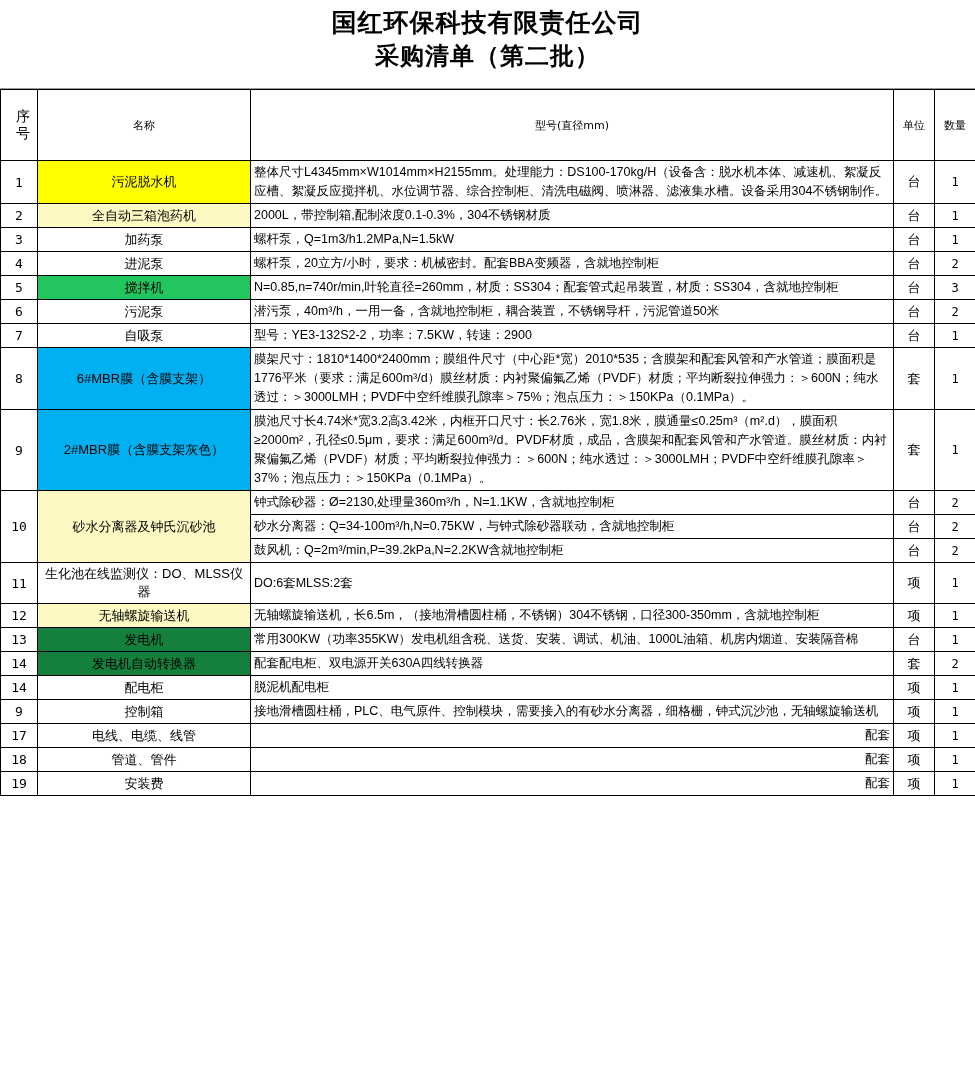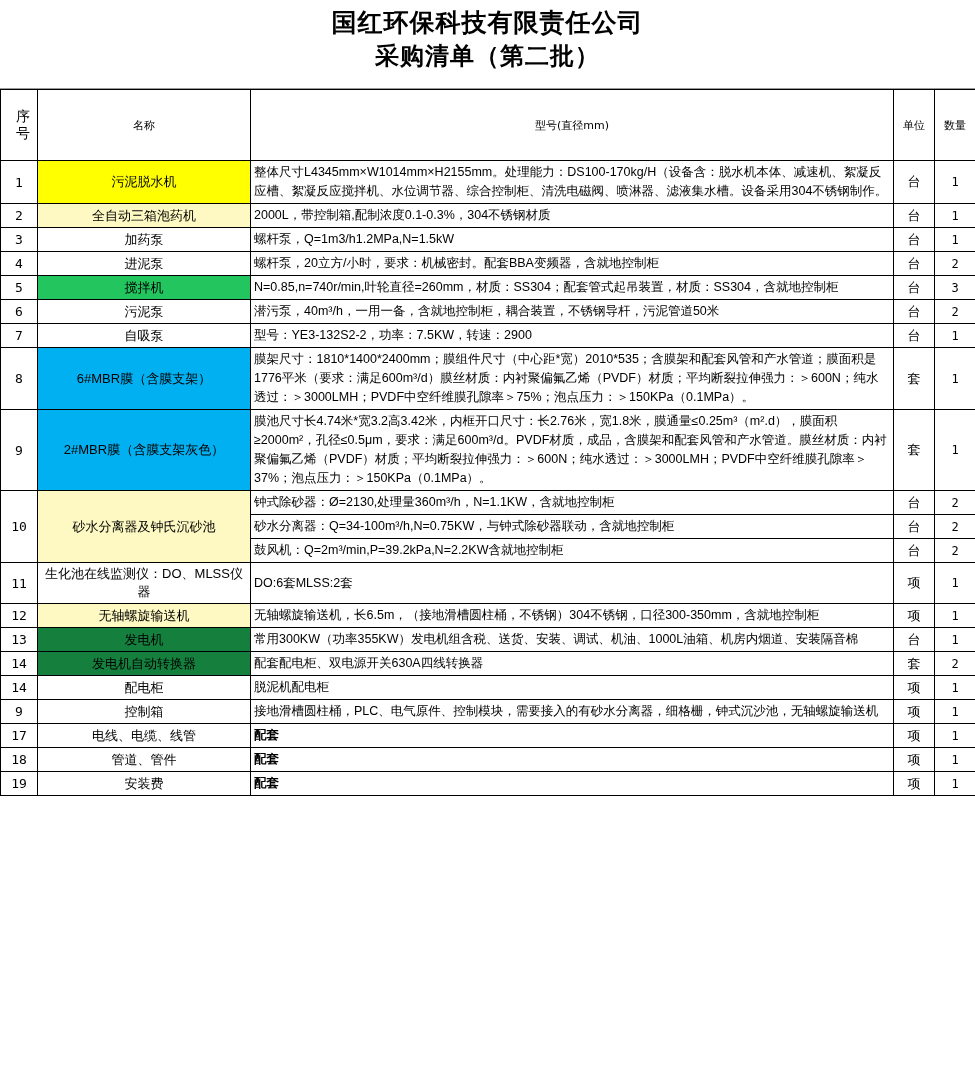--- a/index.html
+++ b/index.html
@@ -85,21 +85,21 @@
     font-size:13px;
     line-height:18px;
   }
   td.spec{
     text-align:left;
     font-size:12.5px;
     line-height:19px;
     padding-left:4px;
     padding-right:2px;
   }
-  td.spec.center{text-align:left;font-weight:bold;}
+  td.spec.center{text-align:right;}
   td.unit{
     text-align:center;
     font-size:13px;
   }
   td.qty{
     text-align:center;
     font-size:12px;
     font-family:"DejaVu Sans Mono","Liberation Mono",monospace;
   }
 

